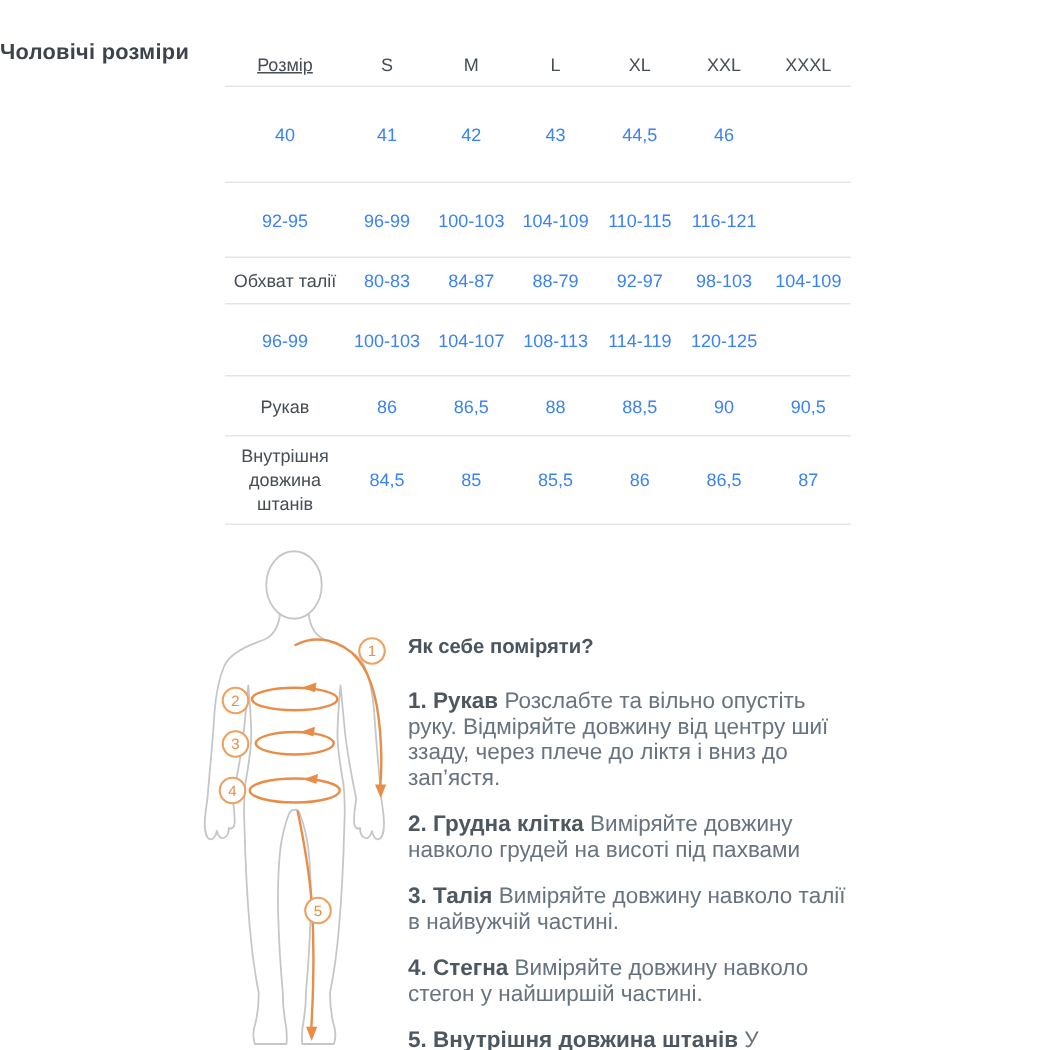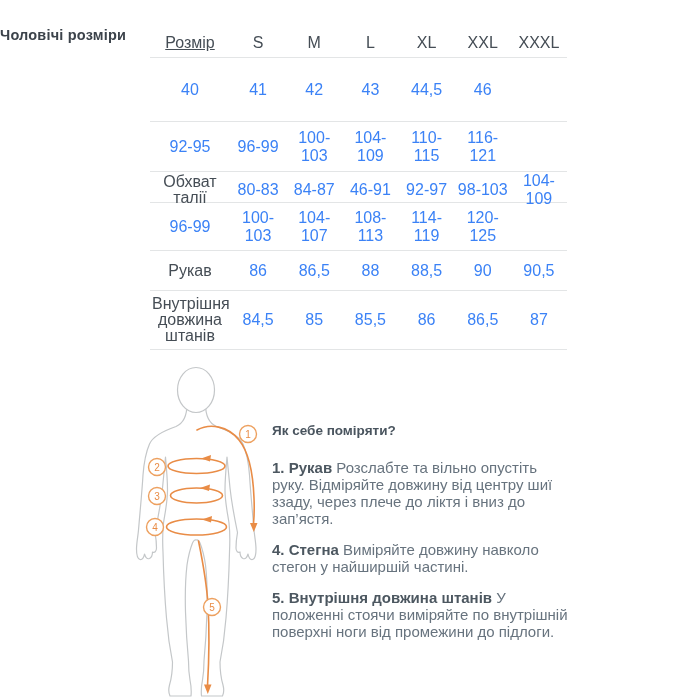--- a/index.html
+++ b/index.html
@@ -8,21 +8,21 @@
     background:#ffffff; font-family:"Liberation Sans", sans-serif;
   }
   .page-title {
     position:absolute; top:3px; left:0; width:700px; text-align:left;
     font-size:14.5px; font-weight:bold; color:#3c434b; letter-spacing:.2px;margin-top:24px;
   }
   
   .size-table { position:absolute; left:150px; top:28px; width:417px; }
   .trow {
     display:grid; grid-template-columns:80px repeat(6,1fr);
-    align-items:center; text-align:center; font-size:16px;
+    align-items:center; text-align:center; font-size:12px;
     border-bottom:1px solid #e3e5e6; box-sizing:border-box; color:#454d55;
   }
   .h-head{height:30px}.h-r0{height:64px}.h-r1{height:50px}.h-r2{height:31px}
   .h-r3{height:48px}.h-r4{height:40px}.h-r5{height:59px}
   .lbl { line-height:16px; padding:0 2px; }
   .val { color:#3b82f6; }
   .head-label { text-decoration:underline; }
   
   .instructions { position:absolute; left:272px; top:407px; width:296px; }
   .instructions h2 { margin:16px 0 21px 0; font-size:13.5px; font-weight:bold; color:#49545e; }
@@ -67,21 +67,21 @@
     <div class="val">100-103</div>
     <div class="val">104-109</div>
     <div class="val">110-115</div>
     <div class="val">116-121</div>
   </div>
 
   <div class="trow h-r2">
     <div class="lbl">Обхват талії</div>
     <div class="val">80-83</div>
     <div class="val">84-87</div>
-    <div class="val">46-91</div>
+    <div class="val">88-79</div>
     <div class="val">92-97</div>
     <div class="val">98-103</div>
     <div class="val">104-109</div>
   </div>
 
   <div class="trow h-r3">
     <div class="val">96-99</div>
     <div class="val">100-103</div>
     <div class="val">104-107</div>
     <div class="val">108-113</div>
@@ -209,20 +209,28 @@
   </g>
 </svg>
 
 <div class="instructions">
   <h2>Як себе поміряти?</h2>
   <p>
     <strong><span>1.</span> <span>Рукав</span></strong>
     <span>Розслабте та вільно опустіть руку. Відміряйте довжину від центру шиї ззаду, через плече до ліктя і вниз до зап’ястя.</span>
   </p>
   <p>
+    <strong><span>2.</span> <span>Грудна клітка</span></strong>
+    <span>Виміряйте довжину навколо грудей на висоті під пахвами</span>
+  </p>
+  <p>
+    <strong><span>3.</span> <span>Талія</span></strong>
+    <span>Виміряйте довжину навколо талії в найвужчій частині.</span>
+  </p>
+  <p>
     <strong><span>4.</span> <span>Стегна</span></strong>
     <span>Виміряйте довжину навколо стегон у найширшій частині.</span>
   </p>
   <p>
     <strong><span>5.</span> <span>Внутрішня довжина штанів</span></strong>
     <span>У положенні стоячи виміряйте по внутрішній поверхні ноги від промежини до підлоги.</span>
   </p>
 </div>
 
 </body></html>

